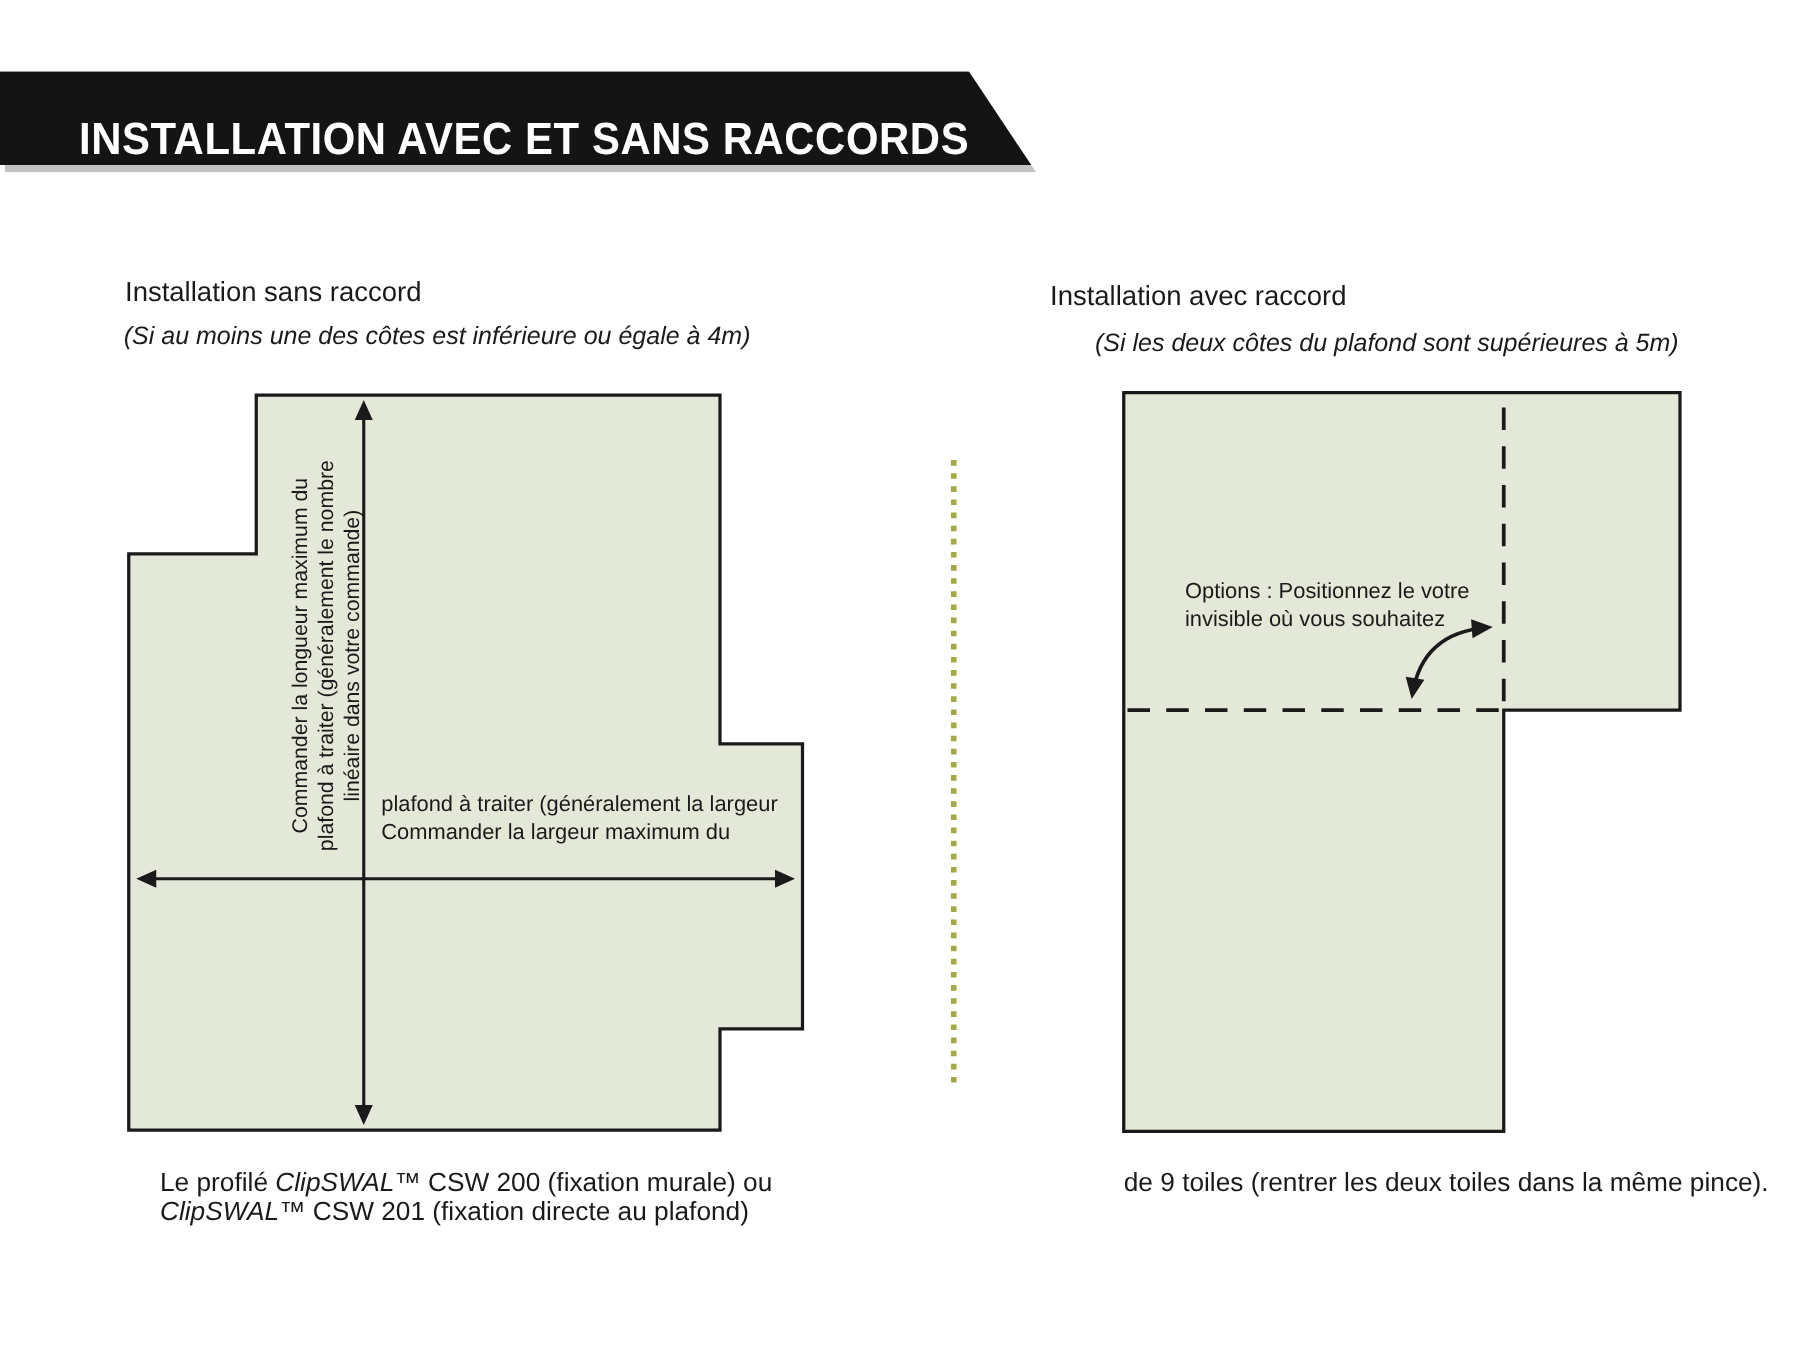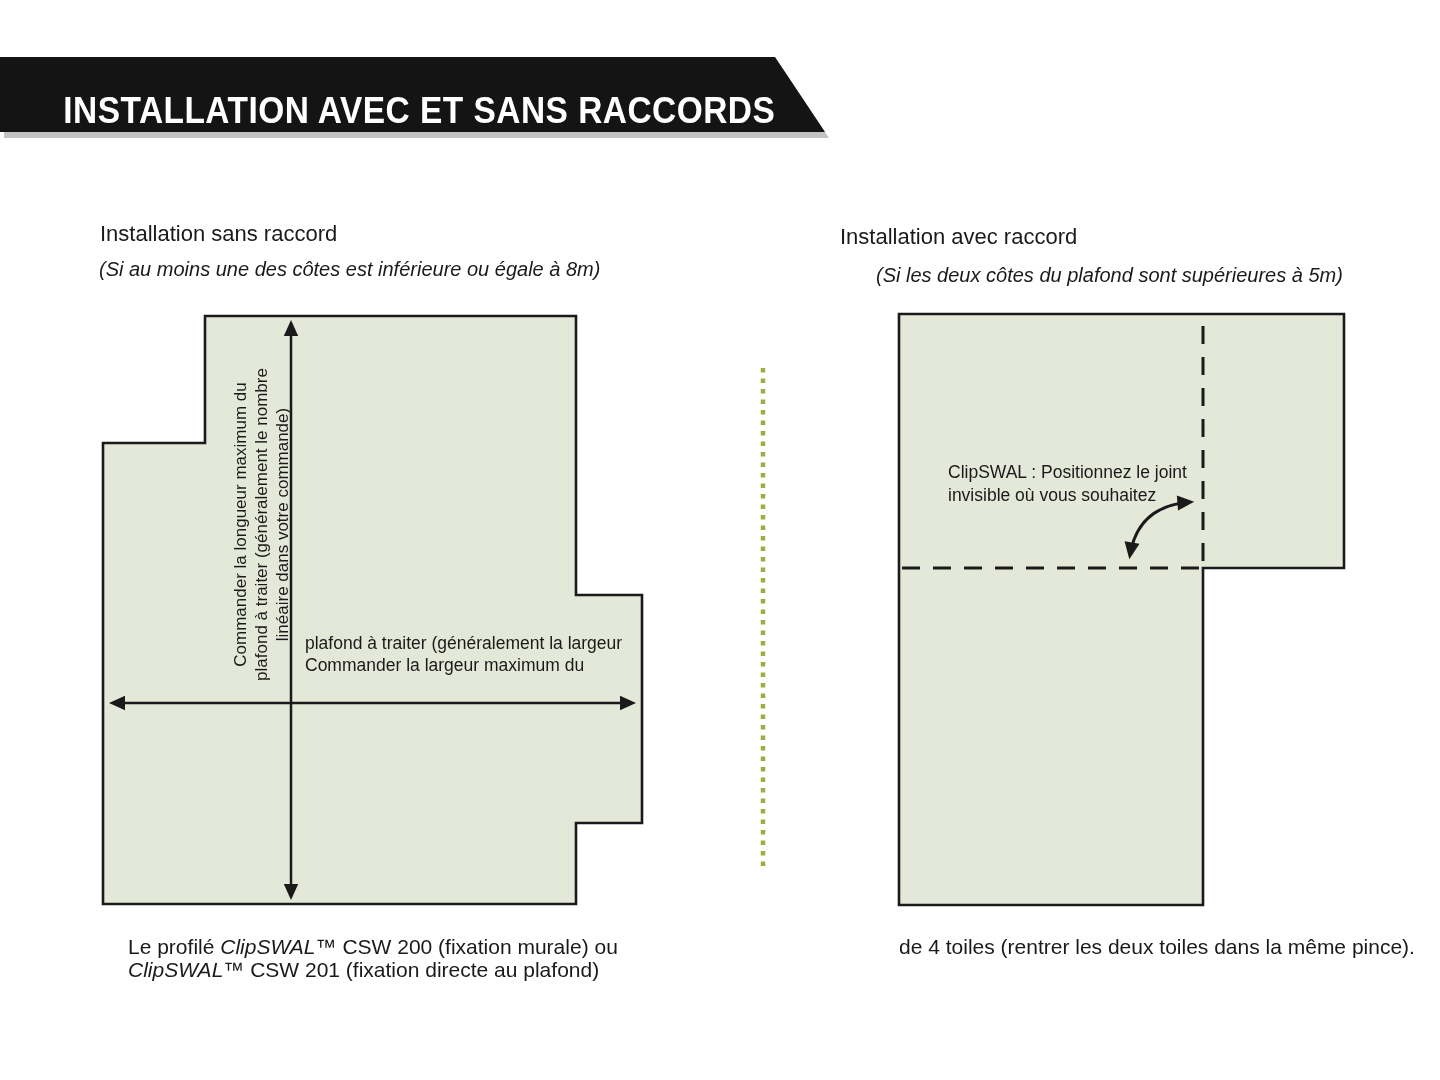--- a/index.html
+++ b/index.html
@@ -88,21 +88,21 @@
 
   <path d="M 1130 555 Q 1138 506 1190 502" fill="none" stroke="#1a1a1a" stroke-width="3" marker-start="url(#mCurve)" marker-end="url(#mCurve)"></path>
 </svg>
 
 <div class="abs banner-shadow"></div>
 <div class="abs banner">
   <div class="banner-title">INSTALLATION AVEC ET SANS RACCORDS</div>
 </div>
 
 <div class="abs panel-title" id="left-title">Installation sans raccord</div>
-<div class="abs panel-subtitle" id="left-subtitle">(Si au moins une des côtes est inférieure ou égale à 8m)</div>
+<div class="abs panel-subtitle" id="left-subtitle">(Si au moins une des côtes est inférieure ou égale à 4m)</div>
 
 <div class="abs" id="vertical-label">
   <div class="line">Commander la longueur maximum du</div>
   <div class="line">plafond à traiter (généralement le nombre</div>
   <div class="line">linéaire dans votre commande)</div>
 </div>
 
 <div class="abs anno" id="horizontal-label">
   <div class="line">plafond à traiter (généralement la largeur</div>
   <div class="line">Commander la largeur maximum du</div>
@@ -110,19 +110,19 @@
 
 <div class="abs caption" id="left-caption">
   <div class="line"><span>Le profilé </span><span class="it">ClipSWAL</span><span>™ CSW 200 (fixation murale) ou</span></div>
   <div class="line"><span class="it">ClipSWAL</span><span>™ CSW 201 (fixation directe au plafond)</span></div>
 </div>
 
 <div class="abs panel-title" id="right-title">Installation avec raccord</div>
 <div class="abs panel-subtitle" id="right-subtitle">(Si les deux côtes du plafond sont supérieures à 5m)</div>
 
 <div class="abs anno" id="options-label">
-  <div class="line">ClipSWAL : Positionnez le joint</div>
+  <div class="line">Options : Positionnez le votre</div>
   <div class="line">invisible où vous souhaitez</div>
 </div>
 
 <div class="abs caption" id="right-caption">
-  <div class="line"><span>de 4 toiles (rentrer les deux toiles dans la même pince).</span></div>
+  <div class="line"><span>de 9 toiles (rentrer les deux toiles dans la même pince).</span></div>
 </div>
 
 </body></html>

